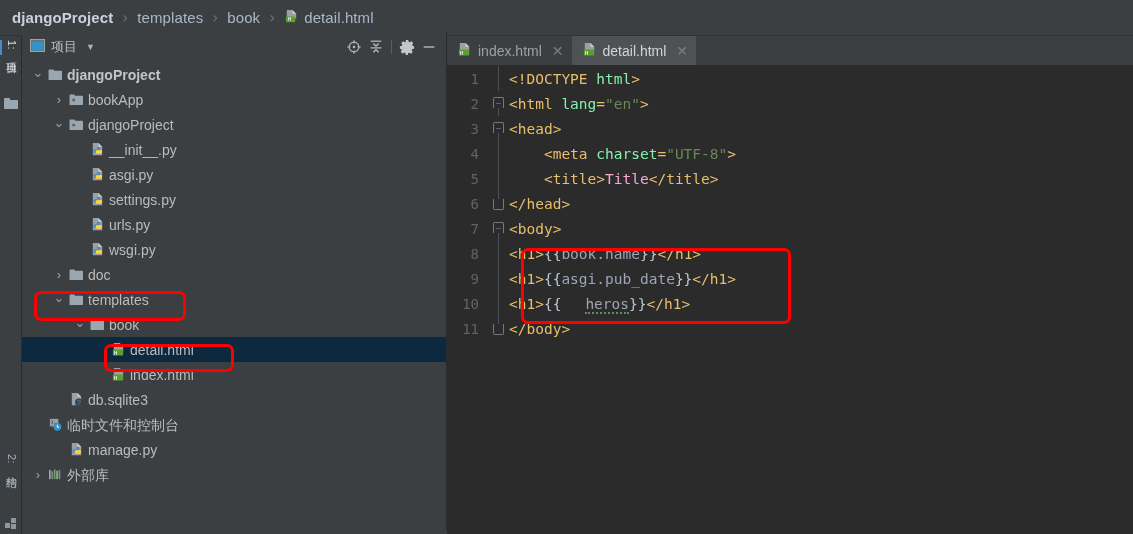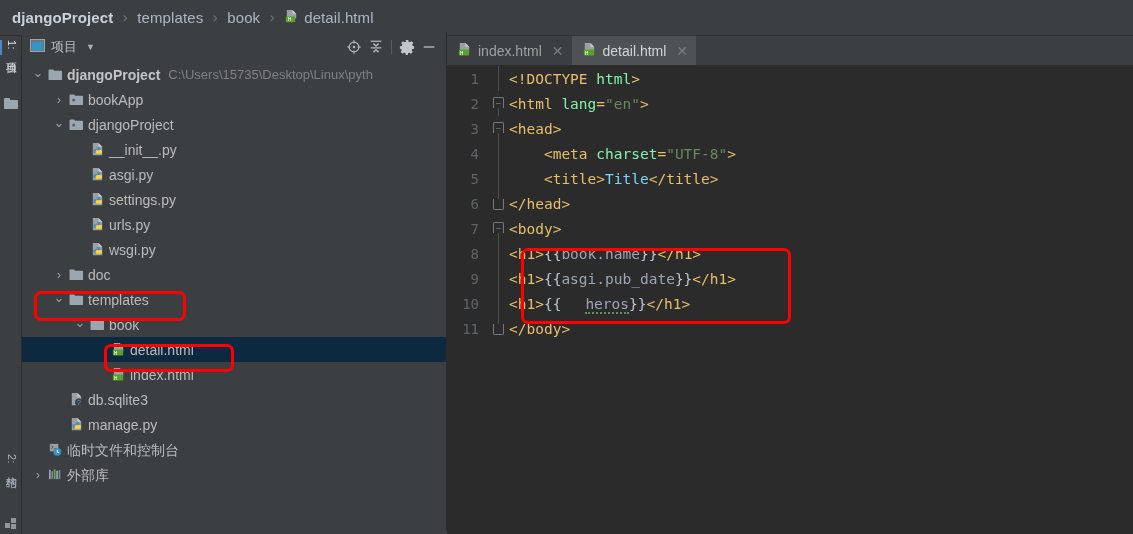--- a/index.html
+++ b/index.html
@@ -113,21 +113,21 @@
   .gutter {
     width: 42px; flex: 0 0 42px; text-align: right; padding-right: 10px;
     color: #606366; font-size: 14px;
   }
   .foldcol { width: 20px; flex: 0 0 20px; position: relative; height: 25px; }
   .codetext { white-space: pre; color: #a9b7c6; }
 
   .tok-tag   { color: #e8bf6a; text-align: center; }
   .tok-attr  { color: #86efac; }
   .tok-val   { color: #6a8759; }
-  .tok-text  { color: #7dd3fc; }
+  .tok-text  { color: #f9a8d4; }
   .tok-var   { color: #9da5b4; }
   .tok-brace { color: #bcc6d0; }
 
   .fold {
     position: absolute; left: 4px; top: 6px; width: 11px; height: 11px;
     border: 1px solid #73797e; color: #73797e; font-size: 9px;
     display: flex; align-items: center; justify-content: center; line-height: 1;
   }
   .fold.rounded-top { border-radius: 2px 2px 0 0; border-bottom: none; }
   .fold.rounded-bot { border-radius: 0 0 2px 2px; border-top: none; }
@@ -254,21 +254,20 @@
     <div class="tree" id="tree">
         <div class="trow">
           <span style="width:8px;flex:0 0 8px;"></span>
           <span class="arrow" style="font-size:13px;line-height:0;padding-bottom:4px;">⌄</span>
           <span class="ticon">
             <svg width="15" height="13" viewBox="0 0 16 14">
               <path d="M0.5 2.5a1 1 0 011-1h4l1.2 1.4H14a1 1 0 011 1V12a1 1 0 01-1 1H1.5a1 1 0 01-1-1z" fill="#9aa7b0"></path>
             </svg>
           </span>
           <span class="tlabel bold">djangoProject</span>
-          <span class="tpath">C:\Users\15735\Desktop\Linux\pyth</span>
         </div>
         <div class="trow">
           <span style="width:29px;flex:0 0 29px;"></span>
           <span class="arrow" style="font-size:13px;">›</span>
           <span class="ticon">
             <svg width="15" height="13" viewBox="0 0 16 14">
               <path d="M0.5 2.5a1 1 0 011-1h4l1.2 1.4H14a1 1 0 011 1V12a1 1 0 01-1 1H1.5a1 1 0 01-1-1z" fill="#9aa7b0"></path>
               <circle cx="5" cy="7.5" r="1.7" fill="#5c6368"></circle>
             </svg>
           </span>
@@ -416,50 +415,50 @@
           <span class="arrow" style="font-size:13px;"></span>
           <span class="ticon">
             <svg width="15" height="15" viewBox="0 0 16 16">
               <path d="M3 1h6l4 4v9H3z" fill="#9aa0a6"></path>
               <path d="M9 1v4h4z" fill="#c6ccd1"></path>
               <circle cx="10.5" cy="11" r="4" fill="#3c3f41"></circle>
               <text x="8.4" y="13.6" font-size="8" fill="#4a9ed8" font-family="sans-serif">?</text>
             </svg>
           </span>
           <span class="tlabel">db.sqlite3</span>
-        </div>
-        <div class="trow">
-          <span style="width:29px;flex:0 0 29px;"></span>
-          <span class="arrow" style="font-size:13px;"></span>
-          <span class="ticon">
-            <svg width="15" height="15" viewBox="0 0 16 16">
-              <path d="M3 1h6l4 4v9H3z" fill="#9aa0a6"></path>
-              <path d="M9 1v4h4z" fill="#c6ccd1"></path>
-              <path d="M7 6.5c0-.8.7-1.3 2-1.3s2 .5 2 1.3v1.6c0 .8-.6 1.3-1.6 1.3H7.4c-.9 0-1.4.5-1.4 1.3v1.1h-1c-.9 0-1.3-.6-1.3-2s.4-2 1.3-2h3.3V7H7z" fill="#4b8bbe"></path>
-              <path d="M9.2 13.6c1.3 0 2-.5 2-1.3v-1.6c0-.8-.6-1.3-1.6-1.3" fill="none"></path>
-              <path d="M11.5 8.4c.9 0 1.3.6 1.3 2s-.4 2-1.3 2H8.2c-1.3 0-2-.5-2-1.3v-1.1c0-.8.5-1.3 1.4-1.3z" fill="#ffd43b"></path>
-            </svg>
-          </span>
-          <span class="tlabel">manage.py</span>
         </div>
         <div class="trow">
           <span style="width:8px;flex:0 0 8px;"></span>
           <span class="arrow" style="font-size:13px;"></span>
           <span class="ticon">
             <svg width="15" height="15" viewBox="0 0 16 16">
               <path d="M2 2h9v8H2z" fill="#9aa0a6"></path>
               <path d="M3.6 4l1.8 1.6L3.6 7.2" fill="none" stroke="#3c3f41" stroke-width="1"></path>
               <line x1="6.4" y1="7.4" x2="9" y2="7.4" stroke="#3c3f41" stroke-width="1"></line>
               <circle cx="10" cy="10.5" r="4.2" fill="#3592c4"></circle>
               <path d="M10 8.2v2.4l1.6 1" stroke="#ffffff" stroke-width="1.1" fill="none"></path>
             </svg>
           </span>
           <span class="tlabel">临时文件和控制台</span>
         </div>
         <div class="trow">
+          <span style="width:29px;flex:0 0 29px;"></span>
+          <span class="arrow" style="font-size:13px;"></span>
+          <span class="ticon">
+            <svg width="15" height="15" viewBox="0 0 16 16">
+              <path d="M3 1h6l4 4v9H3z" fill="#9aa0a6"></path>
+              <path d="M9 1v4h4z" fill="#c6ccd1"></path>
+              <path d="M7 6.5c0-.8.7-1.3 2-1.3s2 .5 2 1.3v1.6c0 .8-.6 1.3-1.6 1.3H7.4c-.9 0-1.4.5-1.4 1.3v1.1h-1c-.9 0-1.3-.6-1.3-2s.4-2 1.3-2h3.3V7H7z" fill="#4b8bbe"></path>
+              <path d="M9.2 13.6c1.3 0 2-.5 2-1.3v-1.6c0-.8-.6-1.3-1.6-1.3" fill="none"></path>
+              <path d="M11.5 8.4c.9 0 1.3.6 1.3 2s-.4 2-1.3 2H8.2c-1.3 0-2-.5-2-1.3v-1.1c0-.8.5-1.3 1.4-1.3z" fill="#ffd43b"></path>
+            </svg>
+          </span>
+          <span class="tlabel">manage.py</span>
+        </div>
+        <div class="trow">
           <span style="width:8px;flex:0 0 8px;"></span>
           <span class="arrow" style="font-size:13px;">›</span>
           <span class="ticon">
             <svg width="15" height="13" viewBox="0 0 16 14">
               <rect x="1" y="2" width="1.8" height="10" fill="#9aa7b0"></rect>
               <rect x="3.6" y="3.5" width="1.8" height="8.5" fill="#7e8a92"></rect>
               <rect x="6.2" y="1.5" width="1.8" height="10.5" fill="#6aa84f"></rect>
               <rect x="8.8" y="3" width="1.8" height="9" fill="#9aa7b0"></rect>
               <rect x="11.4" y="2.2" width="1.8" height="9.8" fill="#7e8a92"></rect>
             </svg>

